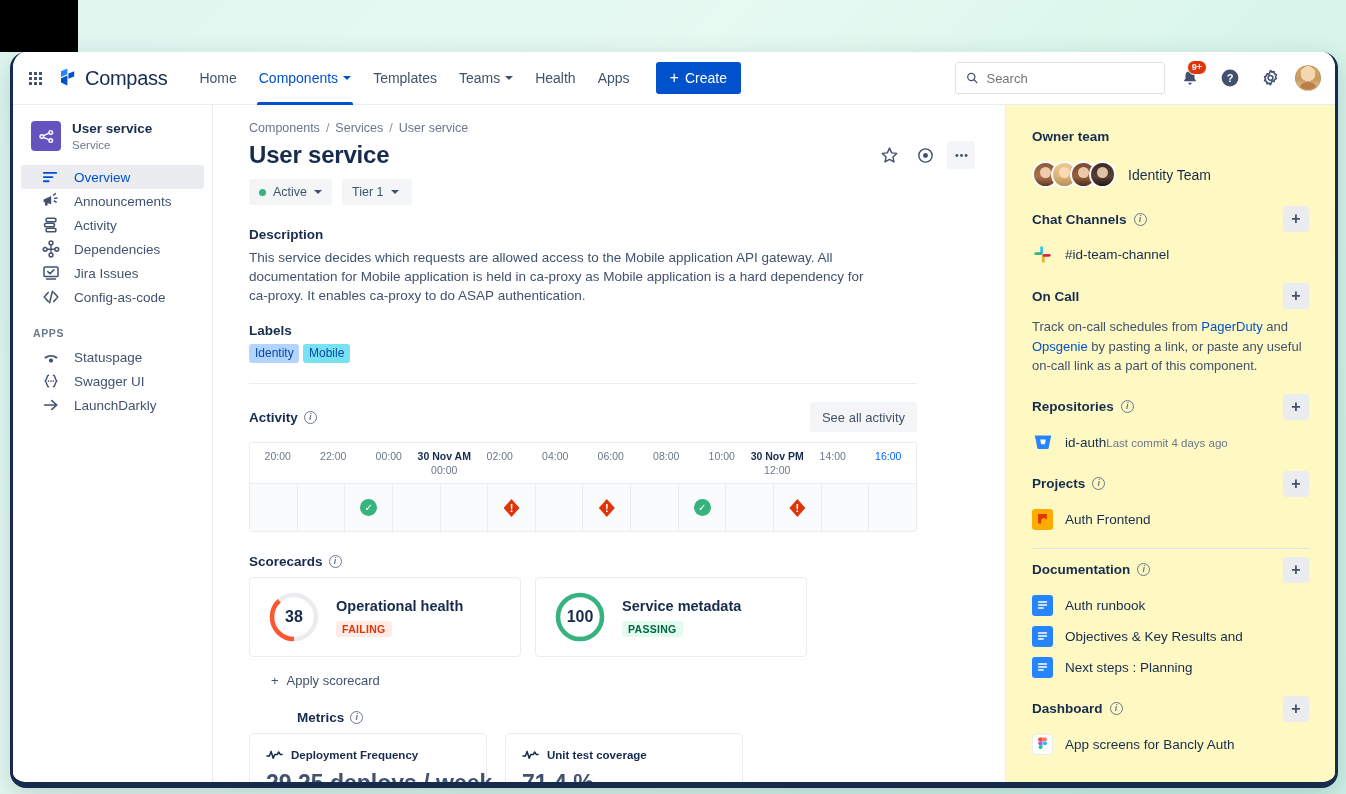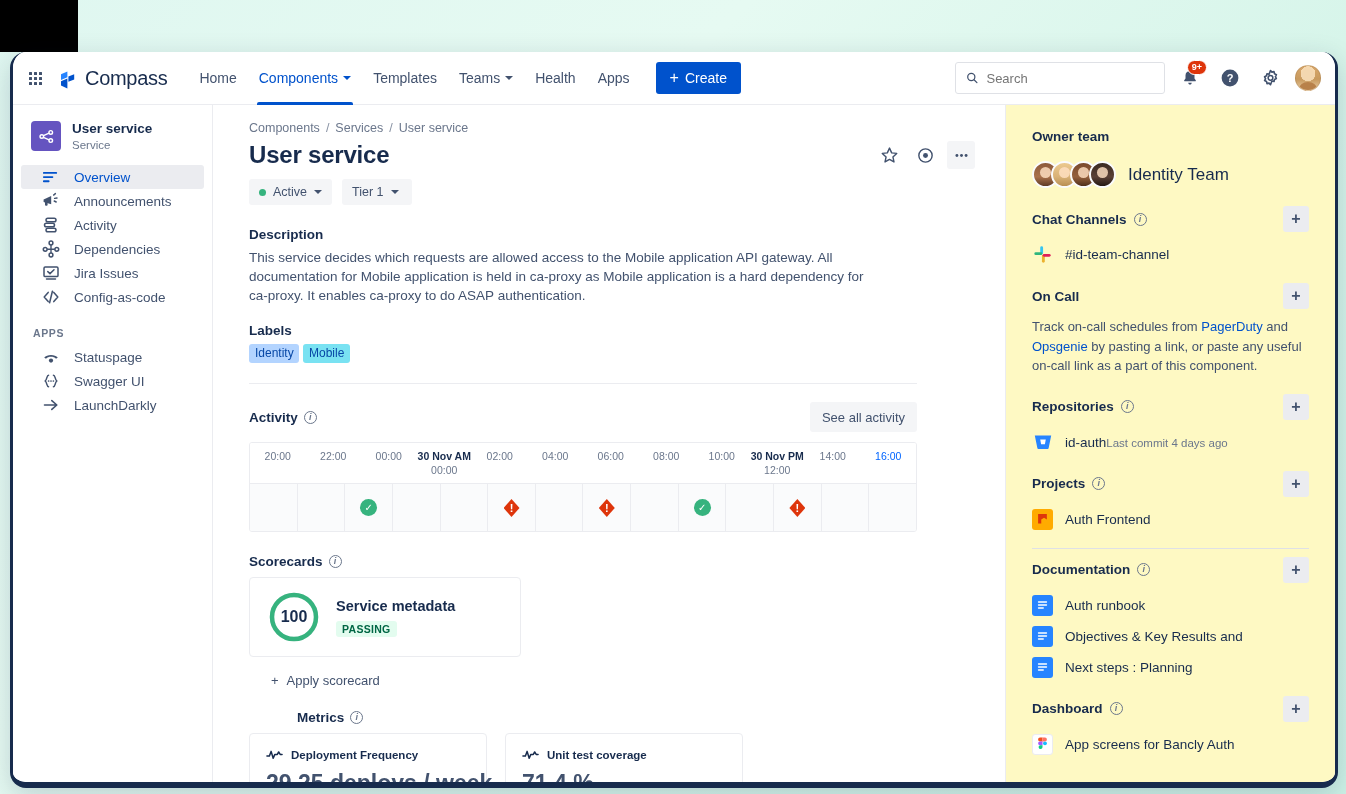--- a/index.html
+++ b/index.html
@@ -30,21 +30,21 @@
   
   #topnav {
     height: 53px; display: flex; align-items: center;
     padding: 0 14px 0 16px; background: #fff;
     border-bottom: 1px solid #EBECF0;
     position: relative;
   }
   .grid-icon { display:grid; grid-template-columns: repeat(3,3px); grid-template-rows: repeat(3,3px);
                gap:2px; margin-right:16px; }
   .grid-icon i { background:#42526E; width:3px; height:3px; border-radius:0.5px; display:block; }
-  .brand { display:flex; align-items:flex-end; gap:7px; margin-right: 22px; }
+  .brand { display:flex; align-items:flex-start; gap:7px; margin-right: 22px; }
   .brand-mark { width:20px; height:20px; position:relative; }
   .brand-mark svg { display:block; }
   .brand-name { font-size:20px; color:#172B4D; letter-spacing:-0.3px; font-weight:400; }
   .navlinks { display:flex; align-items:center; gap:2px; height:53px; }
   .navlink {
     font-size:14px; color:#42526E; padding:22px 10px; border-radius:3px;
     display:flex; align-items:center; gap:5px; height:100%;
     position:relative; cursor:pointer;
   }
   .navlink.active { color:#0052CC; font-weight:500; }
@@ -197,21 +197,21 @@
   .faces { display:flex; }
   .face { width:27px;height:27px;border-radius:50%;border:2px solid #FAFBFC;margin-left:-8px;
           overflow:hidden;position:relative; }
   .face:first-child{margin-left:0;}
   .f1 { background:linear-gradient(180deg,#8C5A3B 0%,#A9714B 60%,#5E3A24 100%); }
   .f2 { background:linear-gradient(180deg,#EBC98E 0%,#D9B277 60%,#B88F54 100%); }
   .f3 { background:linear-gradient(180deg,#7A4A2E 0%,#95603C 60%,#4E2F1C 100%); }
   .f4 { background:linear-gradient(180deg,#3A2A22 0%,#5A4036 60%,#241812 100%); }
   .face::before{content:"";position:absolute;left:6px;right:6px;top:4px;height:11px;border-radius:50%;
      background:rgba(255,225,195,0.82);}
-  .team-name { font-size:17px;color:#172B4D;font-weight:400; }
+  .team-name { font-size:14px;color:#172B4D;font-weight:400; }
   .r-item { display:flex;align-items:center;gap:12px;margin-top:10px;font-size:13.5px;
             color:#172B4D;cursor:pointer; }
   .r-item .sub { font-size:11.5px;color:#6B778C;margin-top:2px; }
   .r-item .txtcol { display:flex;flex-direction:row;min-width:0; }
   .oncall-text { font-size:13px;color:#42526E;line-height:1.5;margin-top:6px; }
   .oncall-text a { color:#0052CC;text-decoration:none;cursor:pointer; }
   .r-divider { height:1px;background:#DFE1E6;margin:18px 0 6px; }
   .info-i { width:13px;height:13px;border:1.2px solid #6B778C;border-radius:50%;
             color:#6B778C;font-size:9px;display:inline-flex;align-items:center;
             justify-content:center;font-style:italic;font-weight:700;line-height:1; }
@@ -547,20 +547,33 @@
             <div class="tl-cell"></div>
           </div>
         </div>
 
         <div class="sec-title sc-head">
           <span>Scorecards</span>
           <span class="info-i">i</span>
         </div>
 
         <div class="sc-cards">
+          <div class="sc-card">
+            <div class="donut">
+              <svg width="52" height="52" viewBox="0 0 52 52">
+                <circle cx="26" cy="26" r="22" fill="none" stroke="#EBECF0" stroke-width="4.5"></circle>
+                <circle cx="26" cy="26" r="22" fill="none" stroke="#FF5630" stroke-width="4.5" stroke-linecap="butt" stroke-dasharray="52.5 138.2" transform="rotate(180 26 26)"></circle>
+              </svg>
+              <span class="num">38</span>
+            </div>
+            <div>
+              <div class="sc-name">Operational health</div>
+              <div class="sc-status fail">FAILING</div>
+            </div>
+          </div>
 
           <div class="sc-card">
             <div class="donut">
               <svg width="52" height="52" viewBox="0 0 52 52">
                 <circle cx="26" cy="26" r="22" fill="none" stroke="#EBECF0" stroke-width="4.5"></circle>
                 <circle cx="26" cy="26" r="22" fill="none" stroke="#36B37E" stroke-width="4.5" stroke-dasharray="138.2 0"></circle>
               </svg>
               <span class="num">100</span>
             </div>
             <div>

